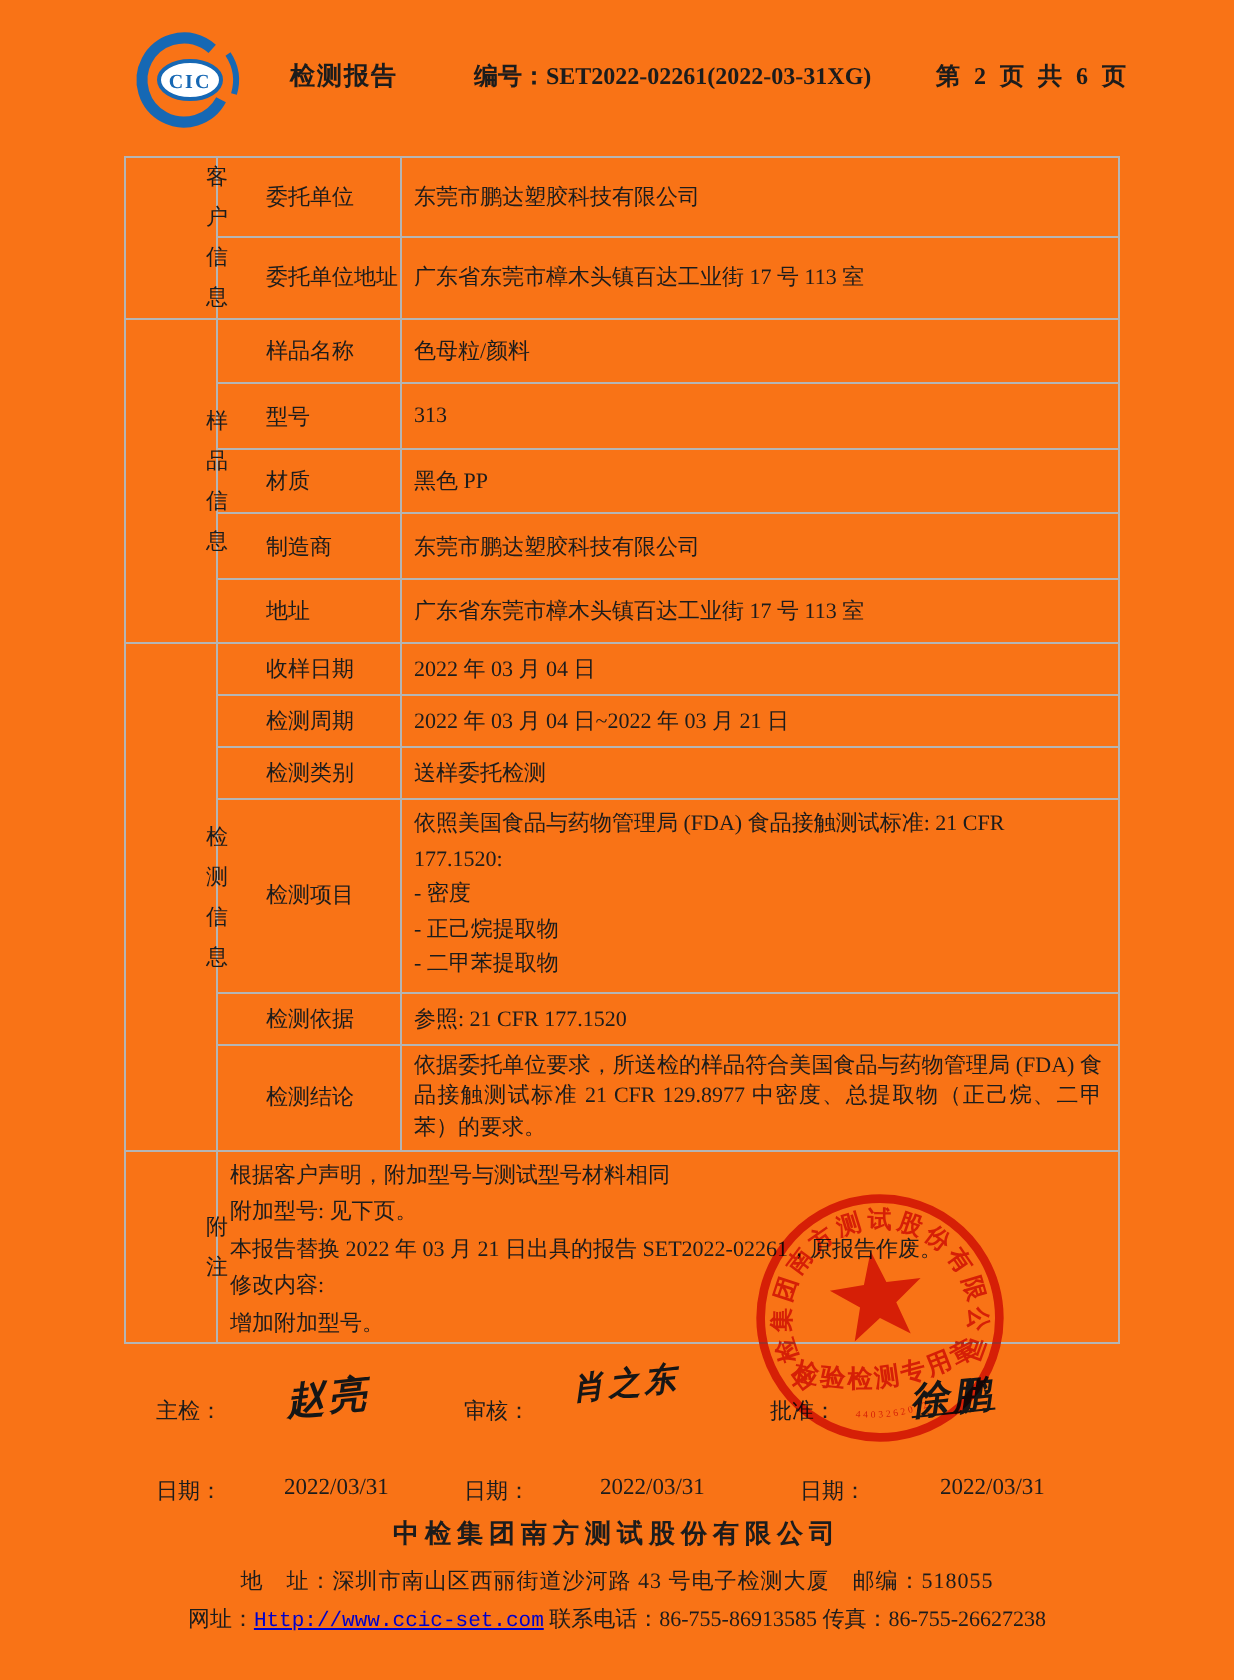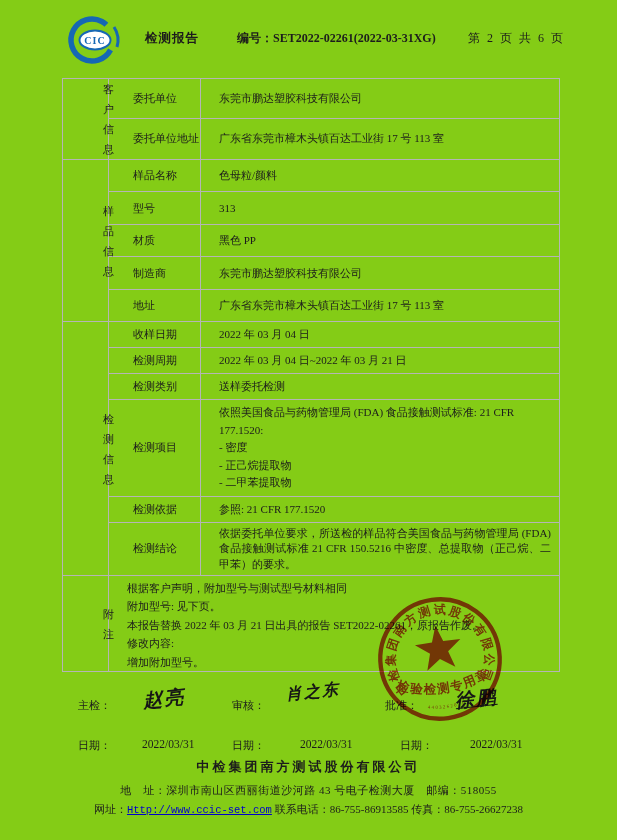--- a/index.html
+++ b/index.html
@@ -1,32 +1,32 @@
 <!DOCTYPE html>
 <html><head>
 <meta charset="utf-8">
 <style>
   * { margin:0; padding:0; box-sizing:border-box; }
   body { background:#ffffff; font-family:"Liberation Serif","DejaVu Serif",serif; }
-  .page { position:relative; width:617px; height:840px; background:#84cc16; overflow:hidden; color:#1c1c1c; }
+  .page { position:relative; width:617px; height:840px; background:#f97316; overflow:hidden; color:#1c1c1c; }
 
   
   .header { position:absolute; left:0; top:0; width:617px; height:78px; }
   .logo { position:absolute; left:62px; top:13px; width:66px; height:54px; }
   .hdr-title { position:absolute; left:145px; top:30px; font-size:12.5px; font-weight:bold; letter-spacing:1px; }
   .hdr-number { position:absolute; left:237px; top:30px; font-size:12px; font-weight:bold; }
-  .hdr-page { position:absolute; left:468px; top:30px; font-size:12px; font-weight:normal; letter-spacing:2px; }
+  .hdr-page { position:absolute; left:468px; top:30px; font-size:12px; font-weight:bold; letter-spacing:2px; }
 
   
   table.report { position:absolute; left:62px; top:78px; width:497px; border-collapse:collapse; table-layout:fixed; }
   table.report td, table.report th { border:1px solid #b5b5b5; font-size:11px; font-weight:normal; vertical-align:middle; }
   col.c1 { width:46px; } col.c2 { width:92px; } col.c3 { width:359px; }
   th.sec { text-align:center; white-space:pre-line; line-height:20px;padding-left:40px; }
   td.lbl { padding-left:24px; }
-  td.val { padding-left:18px; padding-right:8px; }
+  td.val { padding-left:6px; padding-right:8px; }
   tr.r32 { height:32px; } tr.r33 { height:33px; } tr.r26 { height:26px; }
   tr.r87 { height:87px; } tr.r50 { height:50px; } tr.r92 { height:92px; }
   td.multiline { white-space:pre-line; line-height:17.5px; padding-top:4px; padding-bottom:4px; }
   td.justify { line-height:15.5px; text-align:justify; padding-top:3px; padding-bottom:3px; }
   td.notes { white-space:pre-line; line-height:18.4px; padding-top:3px;margin-top:27px; }
 
   
   .sig-label { position:absolute; font-size:11px; }
   .sig-name { position:absolute; font-size:19px; font-style:italic; font-weight:bold; transform:rotate(-6deg); color:#161616; letter-spacing:2px; }
   .sig-name.s3 { text-decoration:underline; }
@@ -125,21 +125,21 @@
 - 密度
 - 正己烷提取物
 - 二甲苯提取物</td>
     </tr>
     <tr class="r26">
       <td class="lbl">检测依据</td>
       <td class="val">参照: 21 CFR 177.1520</td>
     </tr>
     <tr class="r50">
       <td class="lbl">检测结论</td>
-      <td class="val justify">依据委托单位要求，所送检的样品符合美国食品与药物管理局 (FDA) 食品接触测试标准 21 CFR 150.5216 中密度、总提取物（正己烷、二甲苯）的要求。</td>
+      <td class="val justify">依据委托单位要求，所送检的样品符合美国食品与药物管理局 (FDA) 食品接触测试标准 21 CFR 129.8977 中密度、总提取物（正己烷、二甲苯）的要求。</td>
     </tr>
 
     <tr class="r92">
       <th class="sec">附注</th>
       <td class="val notes" colspan="2">根据客户声明，附加型号与测试型号材料相同
 附加型号: 见下页。
 本报告替换 2022 年 03 月 21 日出具的报告 SET2022-02261，原报告作废。
 修改内容:
 增加附加型号。</td>
     </tr>

